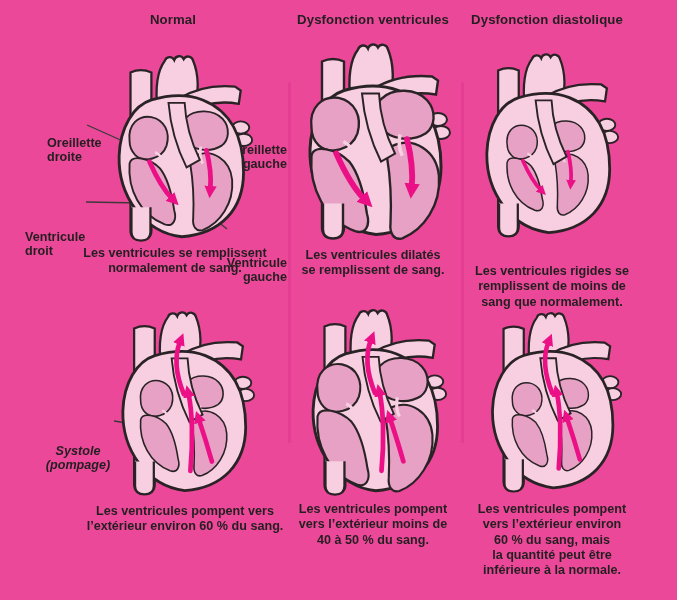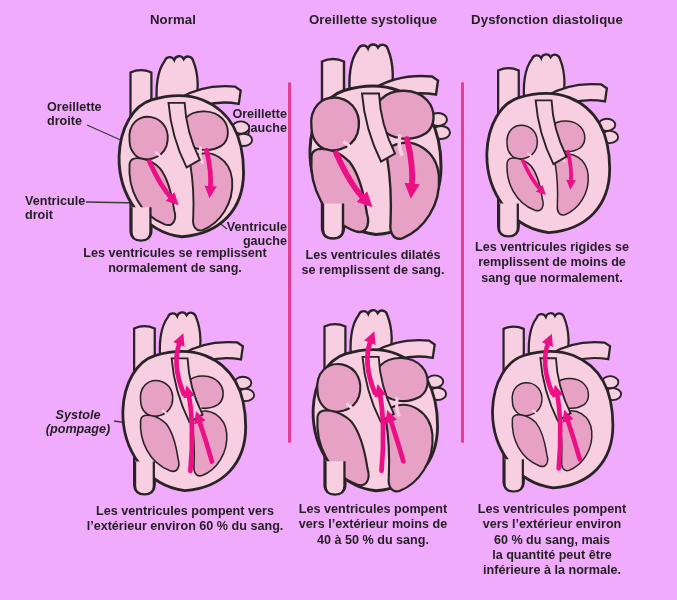--- a/index.html
+++ b/index.html
@@ -1,27 +1,28 @@
 <!DOCTYPE html>
 <html><head>
 <meta charset="utf-8">
 <style>
   html,body{margin:0;padding:0;background:#ffffff;}
   .canvas{
-    position:relative;width:677px;height:600px;background:#f0abfc;
+    position:relative;width:677px;height:600px;background:#ec4899;
     font-family:"Liberation Sans","DejaVu Sans",sans-serif;color:#231f20;
     overflow:hidden;
   }
   .hdr{
     position:absolute;font-size:13.2px;font-weight:700;text-align:center;
     letter-spacing:.1px;
   }
   .lbl{
     position:absolute;font-size:12.6px;font-weight:700;line-height:1.14;
     white-space:pre-line;
+    margin-top:36px;
   }
   .lbl.right{text-align:right;}
   .lbl.center{text-align:center;}
   .cap{
     position:absolute;font-size:12.6px;font-weight:700;line-height:1.22;
     text-align:center;white-space:pre-line;
   }
   .sep{position:absolute;top:82px;width:3px;height:361px;border-radius:2px;}
   .heart{position:absolute;}
   .heart svg{display:block;width:100%;height:100%;}
@@ -29,21 +30,21 @@
 </style>
 </head>
 <body>
 
 <div class="canvas" style="color: rgb(35, 31, 32);">
 
   <div class="sep" id="sep1" style="left: 288px; background: rgb(230, 61, 148);"></div>
   <div class="sep" id="sep2" style="left: 461px; background: rgb(230, 61, 148);"></div>
 
   <div class="hdr" style="left:103px;top:12px;width:140px;">Normal</div>
-  <div class="hdr" style="left:283px;top:12px;width:180px;">Oreillette systolique</div>
+  <div class="hdr" style="left:283px;top:12px;width:180px;">Dysfonction ventricules</div>
   <div class="hdr" style="left:457px;top:12px;width:180px;">Dysfonction diastolique</div>
 
   <div class="lbl" style="left:47px;top:100px;width:70px;">Oreillette
 droite</div>
   <div class="lbl" style="left:25px;top:194px;width:80px;">Ventricule
 droit</div>
   <div class="lbl right" style="left:221px;top:107px;width:66px;">Oreillette
 gauche</div>
   <div class="lbl right" style="left:217px;top:220px;width:70px;">Ventricule
 gauche</div>
@@ -221,21 +222,21 @@
         <path d="M90,176 C93,144 92,112 88,94" fill="none" stroke="#ec1087" stroke-width="5" stroke-linecap="round" marker-end="url(#ah5)"></path>
         <path d="M113,166 C107,145 103,133 99,121" fill="none" stroke="#ec1087" stroke-width="5" stroke-linecap="round" marker-end="url(#ah5)"></path>
         <path d="M83,94 C74,72 73,53 79,38" fill="none" stroke="#ec1087" stroke-width="5" stroke-linecap="round" marker-end="url(#ah5)"></path>
       </svg>
     </div>
 
   <div class="cap" style="left:75px;top:246px;width:200px;">Les ventricules se remplissent
 normalement de sang.</div>
   <div class="cap" style="left:287px;top:248px;width:172px;">Les ventricules dilatés
 se remplissent de sang.</div>
-  <div class="cap" style="left:461px;top:240px;width:182px;">Les ventricules rigides se
+  <div class="cap" style="left:461px;top:264px;width:182px;">Les ventricules rigides se
 remplissent de moins de
 sang que normalement.</div>
   <div class="cap" style="left:75px;top:504px;width:220px;">Les ventricules pompent vers
 l’extérieur environ 60 % du sang.</div>
   <div class="cap" style="left:293px;top:502px;width:160px;">Les ventricules pompent
 vers l’extérieur moins de
 40 à 50 % du sang.</div>
   <div class="cap" style="left:462px;top:502px;width:180px;">Les ventricules pompent
 vers l’extérieur environ
 60 % du sang, mais

